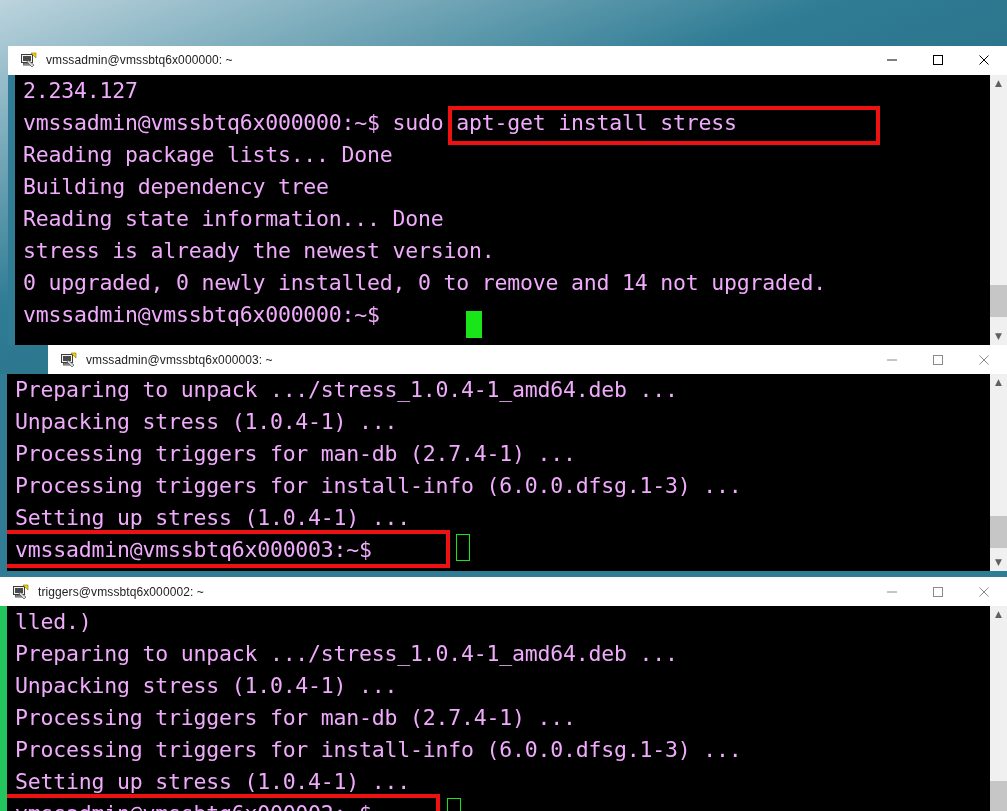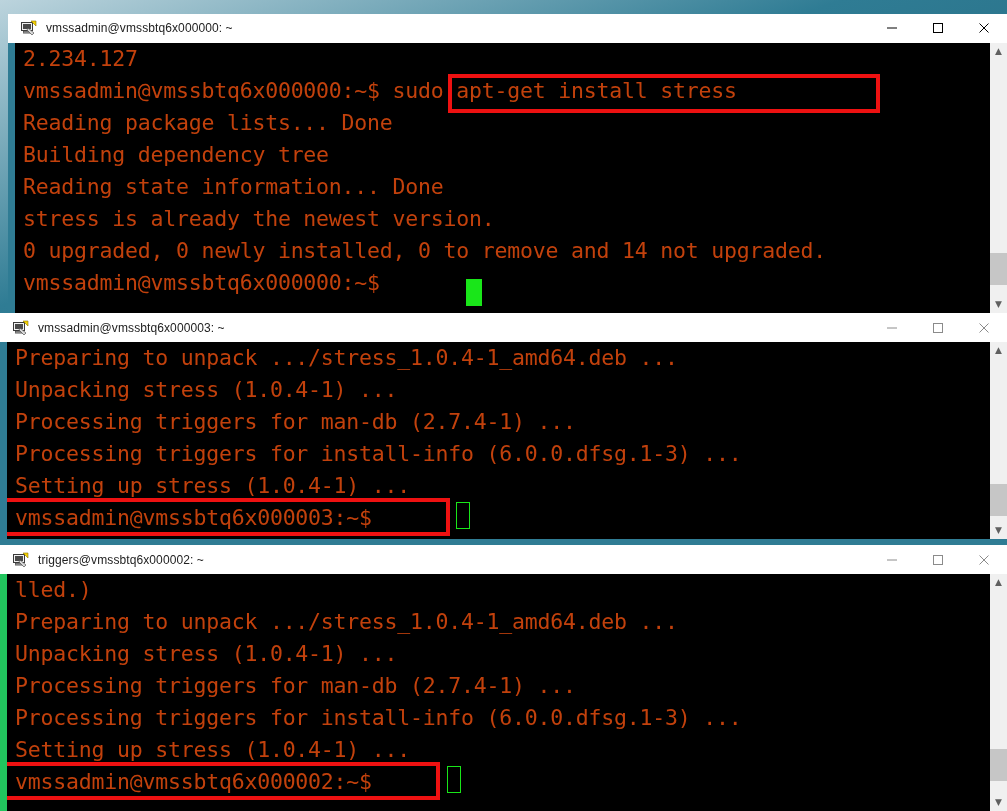--- a/index.html
+++ b/index.html
@@ -9,21 +9,21 @@
     font-family:"DejaVu Sans Mono",monospace;
     position:relative;
   }
   
   #desktop{
     position:absolute;inset:0;
     background:linear-gradient(160deg,#bcd4dd 0%,#2f7c94 26%,#236278 60%,#1d5468 100%);
   }
 
   
-  .window{position:absolute;box-sizing:border-box;}
+  .window{position:absolute;box-sizing:border-box;margin-top:32px;}
   .titlebar{
     position:relative;
     height:29px;background:#ffffff;
     display:flex;align-items:center;
     font-family:"Liberation Sans",sans-serif;
     box-sizing:border-box;
   }
   .titlebar .ticon{
     width:16px;height:16px;margin-left:13px;margin-right:9px;
     flex:0 0 auto;position:relative;
@@ -38,21 +38,21 @@
   }
   .wbtn svg{display:block;}
   .wbtn.inactive svg{opacity:.45;}
 
   
   .term{
     background:#000000;position:relative;overflow:hidden;box-sizing:border-box;
   }
   .termtext{
     position:absolute;top:0;left:8px;right:0;
-    color:#c2410c;
+    color:#f0abfc;
     font-family:"DejaVu Sans Mono",monospace;
     font-size:21.5px;
     line-height:32px;
     white-space:pre;
     letter-spacing:-0.2px;
   }
   .line{height:32px;}
 
   
   .sbar{
@@ -80,21 +80,21 @@
   }
   .cursor-hollow{
     position:absolute;border:1px solid #19e619;box-sizing:border-box;
   }
 
   
   #win0{left:8px;  top:14px;  width:999px; height:299px;}
   #win0 .titlebar{border-bottom:1px solid #ffffff;}
   #win0 .term{position:absolute;top:29px;left:0;right:0;bottom:0;
               border-left:7px solid #2f7c94;}
-  #win1{left:0px;  top:313px; width:1007px;height:232px;}
+  #win1{left:0px;  top:313px; width:1007px;height:232px;padding-left:48px;}
   #win1 .term{position:absolute;top:29px;left:0;right:0;bottom:0;
               border-left:7px solid #2f7c94;border-bottom:6px solid #2f7c94;}
   #win2{left:0px;  top:545px; width:1007px;height:266px;}
   #win2 .term{position:absolute;top:29px;left:0;right:0;bottom:0;
               border-left:7px solid #22c55e;}
 </style>
 </head>
 <body>
 
 <div id="desktop"></div>

